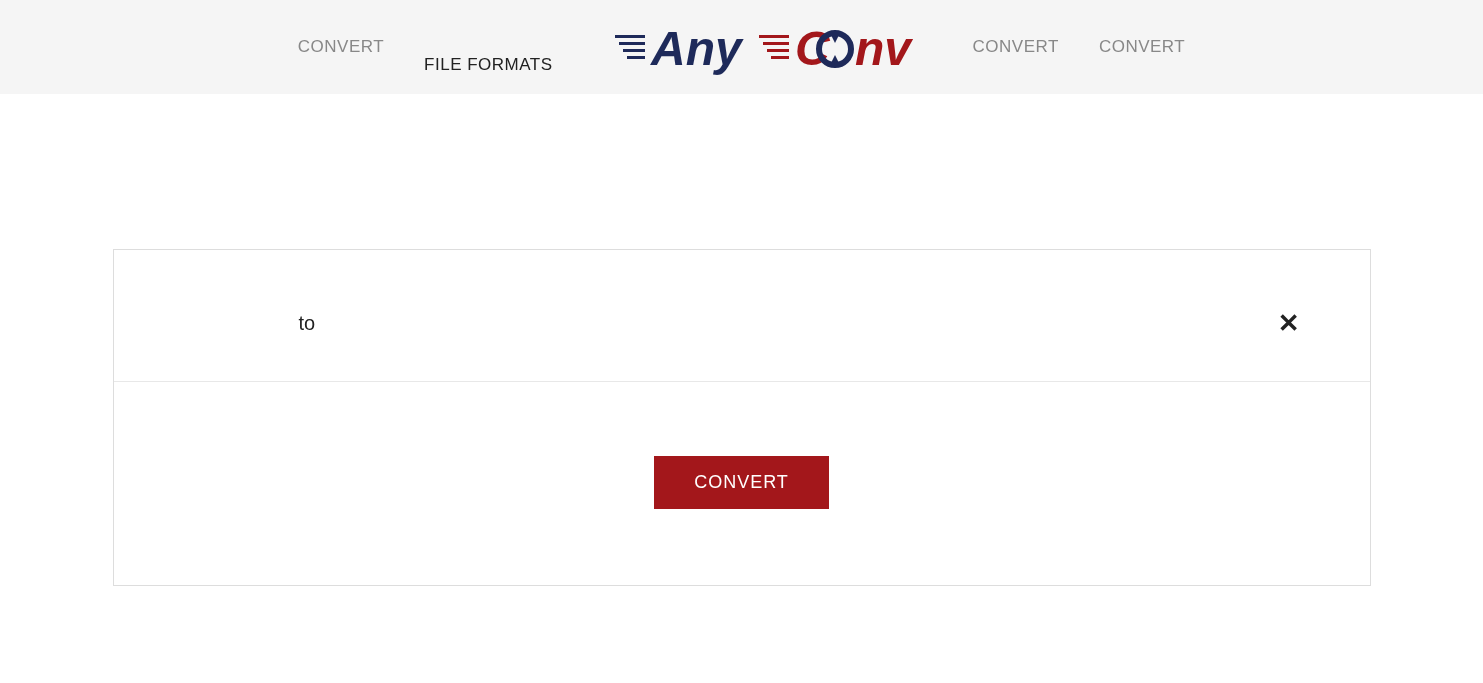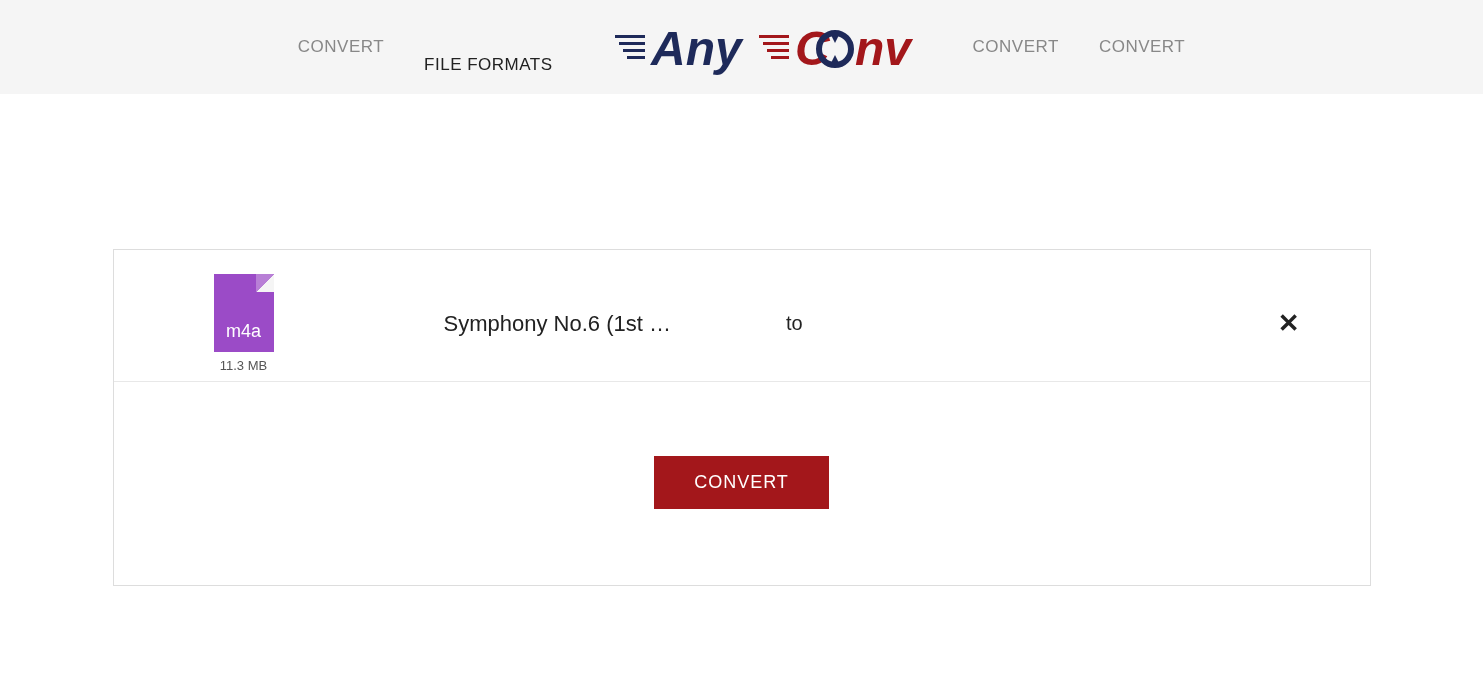--- a/index.html
+++ b/index.html
@@ -167,27 +167,20 @@
       <text x="242" y="48" font-family="Arial" font-size="48" font-weight="900" font-style="italic" fill="#a3171b">nv</text>
     </svg>
   </div>
   <div class="nav-item">CONVERT</div>
   <div class="nav-item">CONVERT</div>
 </div>
 
 <div class="content">
   <div class="panel">
     <div class="file-row">
-      <div class="file-icon-wrap">
-        <div class="file-icon">
-          <span class="file-ext">m4a</span>
-        </div>
-        <div class="file-size">11.3 MB</div>
-      </div>
-      <div class="file-name">Symphony No.6 (1st …</div>
       <div class="to-label">to</div>
       <div class="remove-btn">
         <span>✕</span>
       </div>
     </div>
     <div class="convert-row">
       <button class="convert-btn">CONVERT</button>
     </div>
   </div>
 </div>

